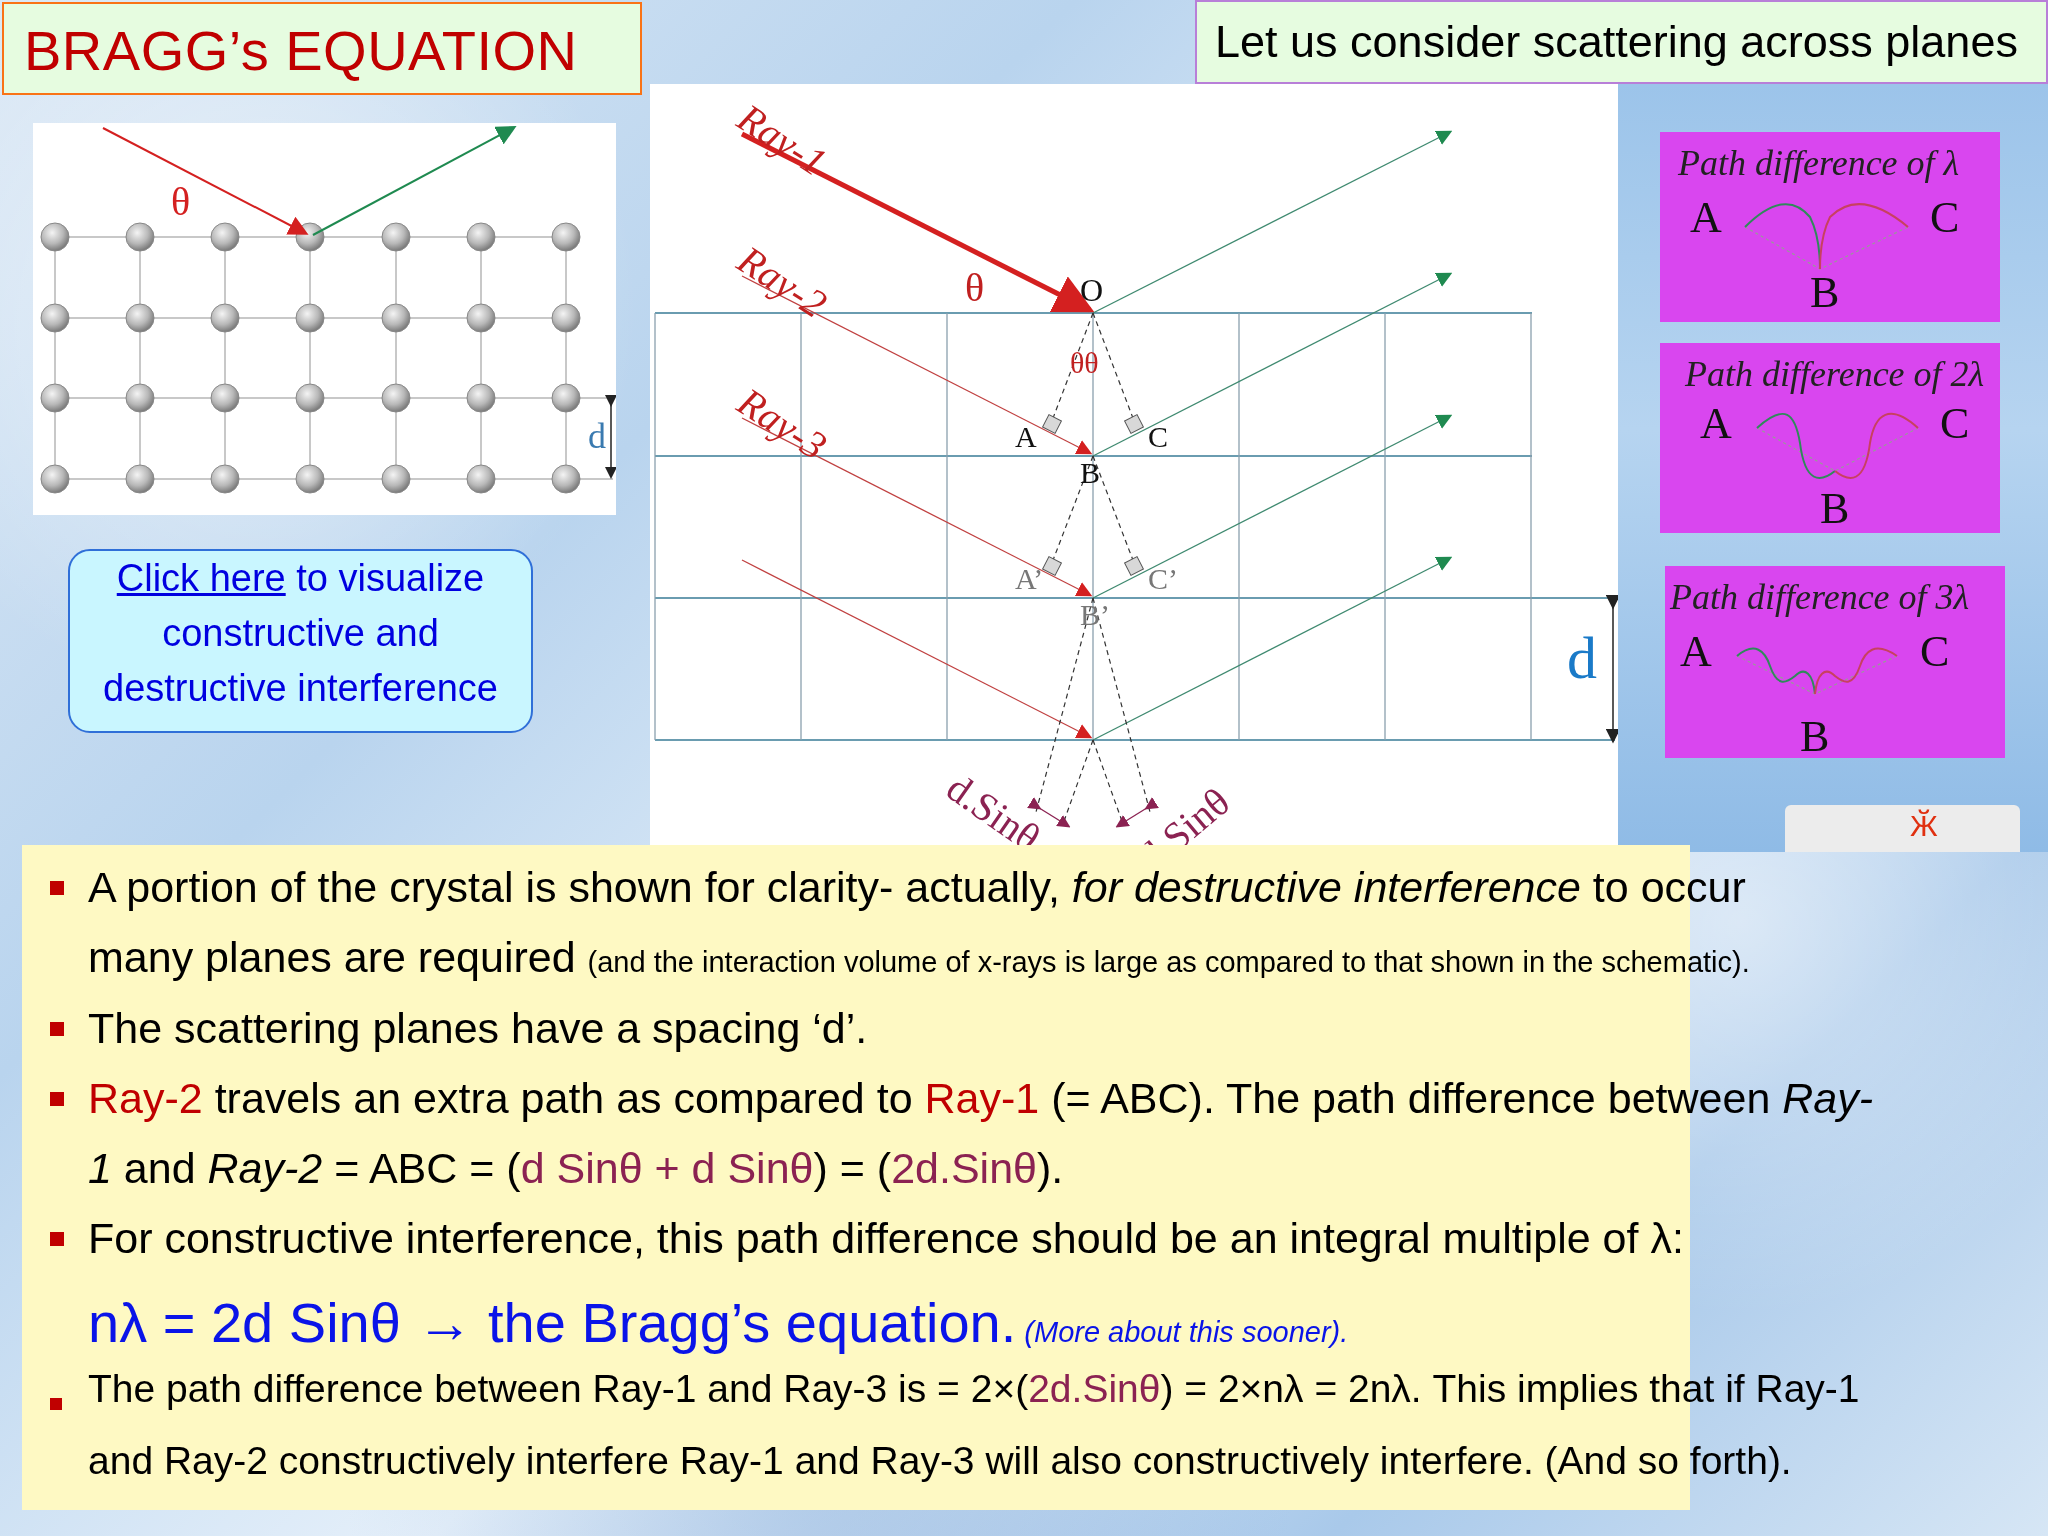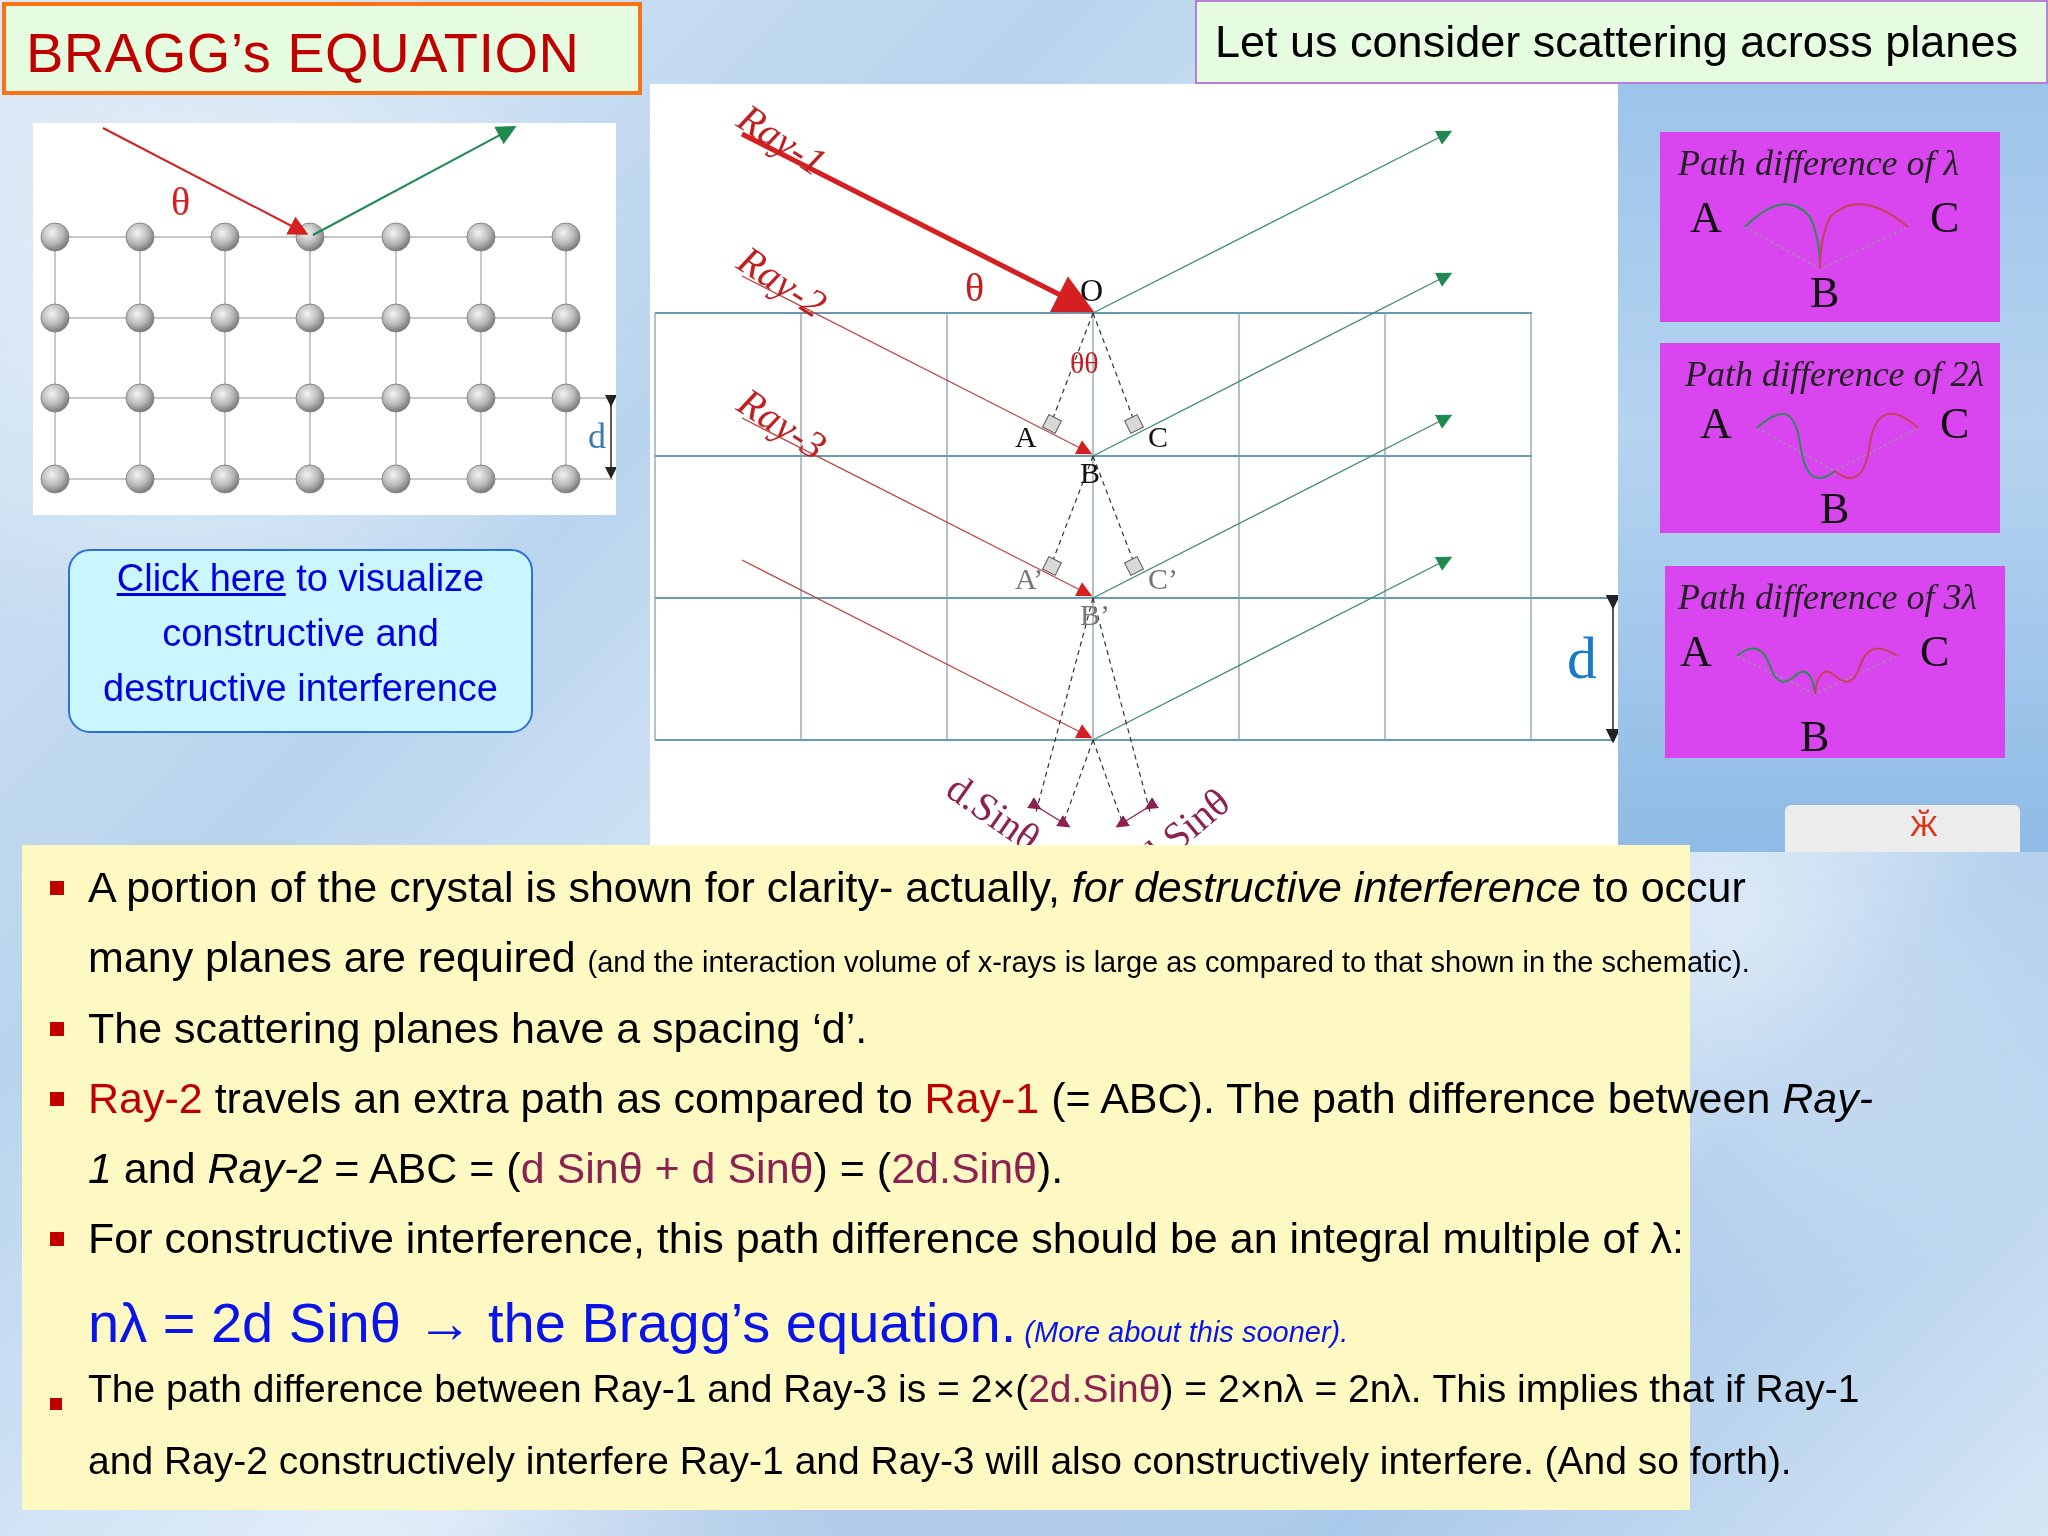--- a/index.html
+++ b/index.html
@@ -5,21 +5,21 @@
   html,body{margin:0;padding:0;}
   body{width:2048px;height:1536px;position:relative;overflow:hidden;
     font-family:"Liberation Sans","DejaVu Sans",sans-serif;
     background:linear-gradient(135deg,#dbe8f5 0%,#b9d4ee 30%,#e6f0fa 55%,#a9c9ea 80%,#d6e6f5 100%);}
   .bg-texture{position:absolute;inset:0;
     background:radial-gradient(circle at 12% 20%,rgba(255,255,255,.55) 0,rgba(255,255,255,0) 18%),
                radial-gradient(circle at 85% 60%,rgba(255,255,255,.5) 0,rgba(255,255,255,0) 20%),
                radial-gradient(circle at 40% 95%,rgba(120,160,210,.35) 0,rgba(120,160,210,0) 25%),
                radial-gradient(circle at 95% 15%,rgba(140,180,220,.4) 0,rgba(140,180,220,0) 22%);}
   .title-box{position:absolute;left:2px;top:2px;width:640px;height:93px;background:#e6fce0;
-    border:4px solid #f97316;box-sizing:border-box;}
+    border:2px solid #f97316;box-sizing:border-box;}
   .title-text{position:absolute;left:20px;top:14px;font-size:56px;color:#c00000;letter-spacing:0.5px;}
   .subtitle-box{position:absolute;left:1195px;top:0;width:853px;height:84px;background:#e6fce0;
     border:2px solid #b87fd8;box-sizing:border-box;}
   .subtitle-text{position:absolute;left:18px;top:14px;font-size:45px;color:#000;white-space:nowrap;}
   .lattice-panel{position:absolute;left:33px;top:123px;width:583px;height:392px;background:#fff;}
   .link-box{position:absolute;left:68px;top:549px;width:465px;height:184px;
     background:#c9f6ff;border:2px solid #2f6fd8;border-radius:22px;box-sizing:border-box;
     text-align:center;font-size:38px;line-height:55px;color:#0000e0;padding-top:0;}
   .link-box .link{text-decoration:underline;cursor:pointer;}
   .main-panel{position:absolute;left:650px;top:84px;width:968px;height:768px;background:#fff;}
@@ -237,21 +237,21 @@
   <div class="pd-letter" style="left:280px;top:55px;">C</div>
   <div class="pd-letter" style="left:160px;top:140px;">B</div>
   <svg width="340" height="190">
     <polyline points="97,85 175,128 258,85" fill="none" stroke="#999" stroke-dasharray="3,3" stroke-width="1.2"></polyline>
     <path d="M97,85 C125,60 135,70 140,100 C145,140 160,140 175,128" fill="none" stroke="#2f8a5a" stroke-width="2"></path>
     <path d="M175,128 C190,140 205,140 210,100 C215,70 230,60 258,85" fill="none" stroke="#c84060" stroke-width="2"></path>
   </svg>
 </div>
 
 <div class="pd-card" style="left:1665px;top:566px;width:340px;height:192px;">
-  <div class="pd-title" style="left:13px;top:10px;">Path difference of 3λ</div>
+  <div class="pd-title" style="left:5px;top:10px;">Path difference of 3λ</div>
   <div class="pd-letter" style="left:15px;top:60px;">A</div>
   <div class="pd-letter" style="left:255px;top:60px;">C</div>
   <div class="pd-letter" style="left:135px;top:145px;">B</div>
   <svg width="340" height="192">
     <polyline points="72,90 150,128 232,90" fill="none" stroke="#999" stroke-dasharray="3,3" stroke-width="1.2"></polyline>
     <path d="M72,90 C90,75 100,85 105,100 C112,120 120,118 130,110 C140,100 148,108 150,128" fill="none" stroke="#2f8a5a" stroke-width="2"></path>
     <path d="M150,128 C152,108 160,100 170,110 C180,118 188,120 195,100 C200,85 210,75 232,90" fill="none" stroke="#c84060" stroke-width="2"></path>
   </svg>
 </div>
 

